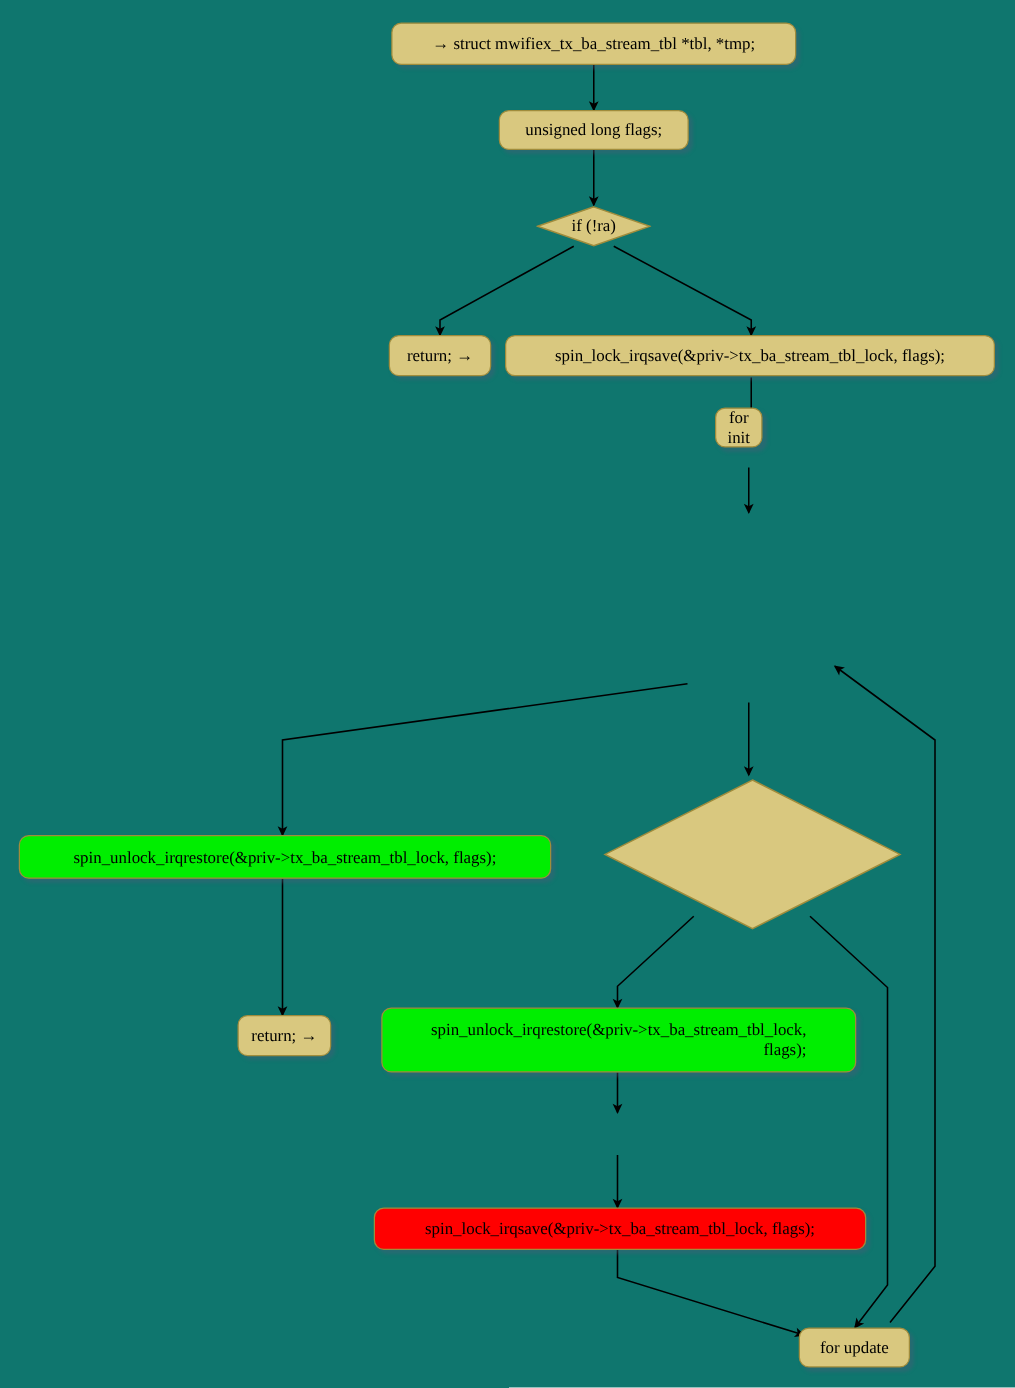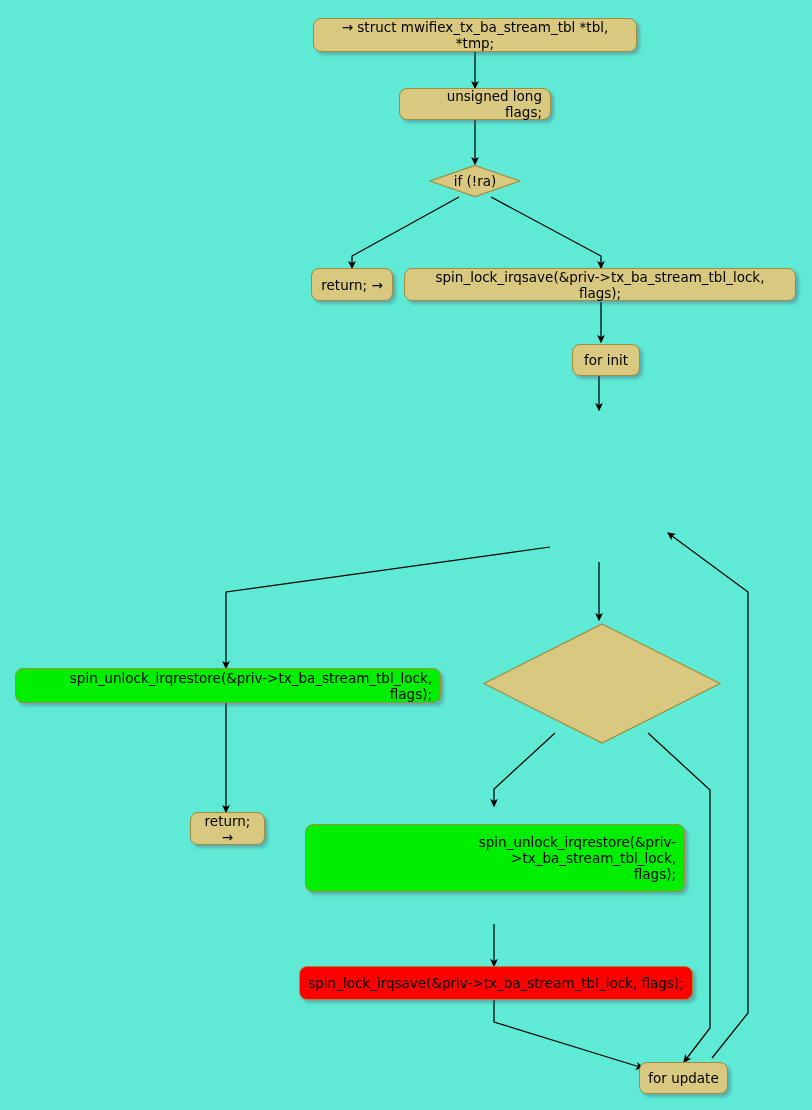--- a/index.html
+++ b/index.html
@@ -8,22 +8,23 @@
     padding: 0;
     background: #ffffff;
   }
   body {
     font-family: "DejaVu Sans", sans-serif;
   }
   #canvas {
     position: relative;
     width: 812px;
     height: 1110px;
-    background: #5eead4;
+    background: #0f766e;
     overflow: hidden;
+    font-family: Liberation Serif, serif;
   }
   svg.edges {
     position: absolute;
     left: 0;
     top: 0;
     width: 812px;
     height: 1110px;
     pointer-events: none;
   }
   .node {
@@ -134,40 +135,40 @@
   </div>
 
   <div class="node rect" style="left:311px; top:268px; width:82px; height:33px;">
     <span>return; →</span>
   </div>
 
   <div class="node rect" style="left:404px; top:268px; width:392px; height:33px;">
     <span>spin_lock_irqsave(&amp;priv-&gt;tx_ba_stream_tbl_lock, flags);</span>
   </div>
 
-  <div class="node rect" style="left:572px; top:344px; width:68px; height:32px;">
+  <div class="node rect" style="left:572px; top:326px; width:38px; height:32px;">
     <span>for init</span>
   </div>
 
 
   <div class="node rect green" style="left:15px; top:668px; width:426px; height:35px;">
     <span>spin_unlock_irqrestore(&amp;priv-&gt;tx_ba_stream_tbl_lock, flags);</span>
   </div>
 
   <div class="node rect" style="left:190px; top:812px; width:75px; height:33px;">
     <span>return; →</span>
   </div>
 
   <div class="node diamond" style="left:482px; top:622px; width:240px; height:123px;">
     <svg class="dshape" viewBox="0 0 240 123" preserveAspectRatio="none">
       <polygon points="120,2 238,61.5 120,121 2,61.5" fill="#D9C87F" stroke="#A08C3C" stroke-width="1.2"></polygon>
     </svg>
   </div>
 
-  <div class="node rect green" style="left:305px; top:824px; width:380px; height:68px;">
+  <div class="node rect green" style="left:305px; top:806px; width:380px; height:52px;">
     <span>spin_unlock_irqrestore(&amp;priv-&gt;tx_ba_stream_tbl_lock,
 flags);</span>
   </div>
 
 
   <div class="node rect red" style="left:299px; top:966px; width:394px; height:34px;">
     <span>spin_lock_irqsave(&amp;priv-&gt;tx_ba_stream_tbl_lock, flags);</span>
   </div>
 
   <div class="node rect" style="left:639px; top:1062px; width:89px; height:32px;">

